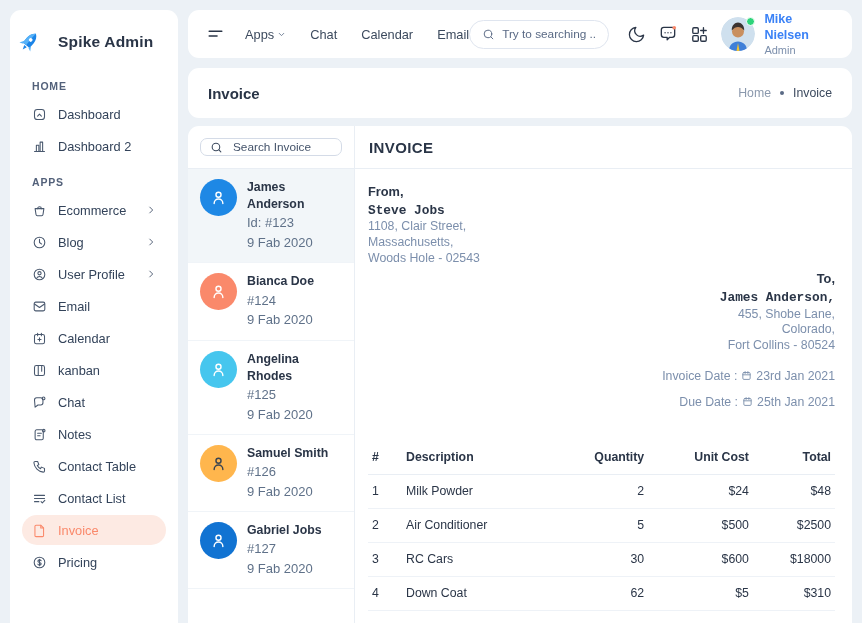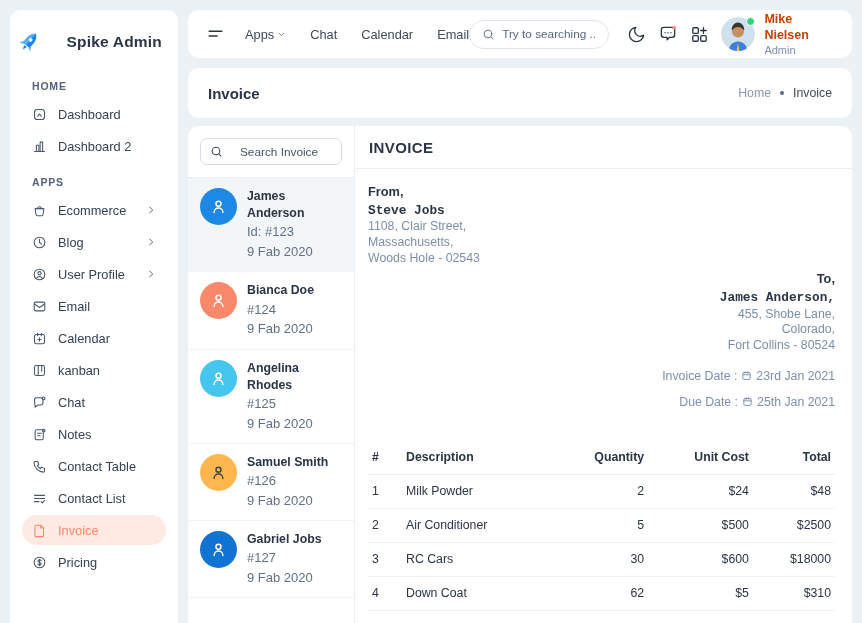--- a/index.html
+++ b/index.html
@@ -7,21 +7,21 @@
   body {
     position:relative;
     background:#ecf1f6;
     font-family:"Liberation Sans", sans-serif;
     color:#2a3547;
   }
   .card { position:absolute; background:#fff; border-radius:11px; }
 
   
   .sidebar { left:10px; top:10px; width:168px; height:640px; }
-  .logo-row { display:flex; align-items:center; gap:16px; padding:19px 16px 12px 6px;justify-content:space-between; }
+  .logo-row { display:flex; align-items:center; gap:16px; padding:19px 16px 12px 6px; }
   .brand { font-size:15.5px; font-weight:700; color:#2a3547; letter-spacing:.2px; }
   .section-label { padding:13px 22px 5px; font-size:10.5px; font-weight:700; letter-spacing:.8px; color:#53617a; }
   .side-item { display:flex; align-items:center; gap:11px; height:30px; margin:2px 12px; padding:0 10px; border-radius:8px; font-size:12.8px; color:#33435a; cursor:pointer; }
   .side-item svg { flex:0 0 auto; color:#49586e; }
   .side-item .chev { margin-left:auto; color:#8a97ab; display:flex; }
   .side-item.selected { background:#fdeae3; color:#fa896b; border-radius:16px; }
   .side-item.selected svg { color:#fa896b; }
 
   
   .topbar { left:188px; top:10px; width:664px; height:48px; display:flex; align-items:center; padding:0 14px 0 18px; }
@@ -29,36 +29,36 @@
   .nav { display:flex; align-items:center; gap:24px; }
   .nav-link { font-size:12.8px; color:#3c4a5e; cursor:pointer; display:flex; align-items:center; gap:3px; }
   .nav-link .caret { display:flex; color:#67778e; }
   .top-search { margin-left:auto; margin-right:12px; display:flex; align-items:center; gap:7px; width:142px; height:29px; padding:0 12px; border:1px solid #dfe5ef; border-radius:15px; color:#5a6a85; }
   .top-search input { border:none; outline:none; width:100%; font-size:11.8px; color:#2a3547; font-family:inherit; background:transparent; }
   .top-search input::placeholder { color:#5a6a85; }
   .icon-btn { display:flex; align-items:center; justify-content:center; width:32px; height:32px; color:#2a3547; cursor:pointer; }
   .profile { display:flex; align-items:center; gap:9px; margin-left:6px; cursor:pointer; }
   .p-avatar { position:relative; width:34px; height:34px; border-radius:50%; overflow:visible; }
   .p-avatar .dot { position:absolute; top:0; right:0; width:9px; height:9px; background:#2ed47a; border:1.5px solid #fff; border-radius:50%; }
-  .p-name { font-size:12.5px; font-weight:700; color:#c2410c; line-height:1.25; }
+  .p-name { font-size:12.5px; font-weight:700; color:#3b82f6; line-height:1.25; }
   .p-role { font-size:11px; color:#7c8fac; }
 
   
   .crumbbar { left:188px; top:68px; width:664px; height:50px; display:flex; align-items:center; justify-content:space-between; padding:0 20px; }
   .page-title { font-size:15px; font-weight:700; color:#2a3547; }
   .crumbs { display:flex; align-items:center; gap:9px; font-size:12.3px; }
   .crumb-home { color:#8b99ad; cursor:pointer; }
   .crumb-dot { width:4px; height:4px; border-radius:50%; background:#5a6a85; }
   .crumb-cur { color:#3c4a5e; }
 
   
   .main { left:188px; top:126px; width:664px; height:540px; display:flex; overflow:hidden; }
   .listpane { width:167px; flex:0 0 167px; border-right:1px solid #e9eef4; display:flex; flex-direction:column; }
   .list-search-wrap { padding:12px; border-bottom:1px solid #e9eef4; }
-  .list-search { display:flex; align-items:center; gap:17px; height:27px; padding:0 9px; border:1px solid #d4dbe7; border-radius:7px; color:#3c4a5e; }
+  .list-search { display:flex; align-items:center; gap:10px; height:18px; padding:0 9px; border:1px solid #d4dbe7; border-radius:7px; color:#3c4a5e; }
   .list-search input { border:none; outline:none; width:100%; font-size:11.8px; color:#2a3547; font-family:inherit; background:transparent; }
   .list-search input::placeholder { color:#44536a; }
   .inv-item { display:flex; gap:10px; padding:10px 12px; border-bottom:1px solid #f0f4f8; cursor:pointer; }
   .inv-item.selected { background:#f2f6f9; }
   .inv-avatar { width:37px; height:37px; flex:0 0 37px; border-radius:50%; display:flex; align-items:center; justify-content:center; }
   .inv-name { font-size:12.3px; font-weight:700; color:#2a3547; line-height:1.4; }
   .inv-meta { font-size:13px; color:#5f7189; line-height:1.5; }
 
   
   .detail { flex:1; display:flex; flex-direction:column; }

